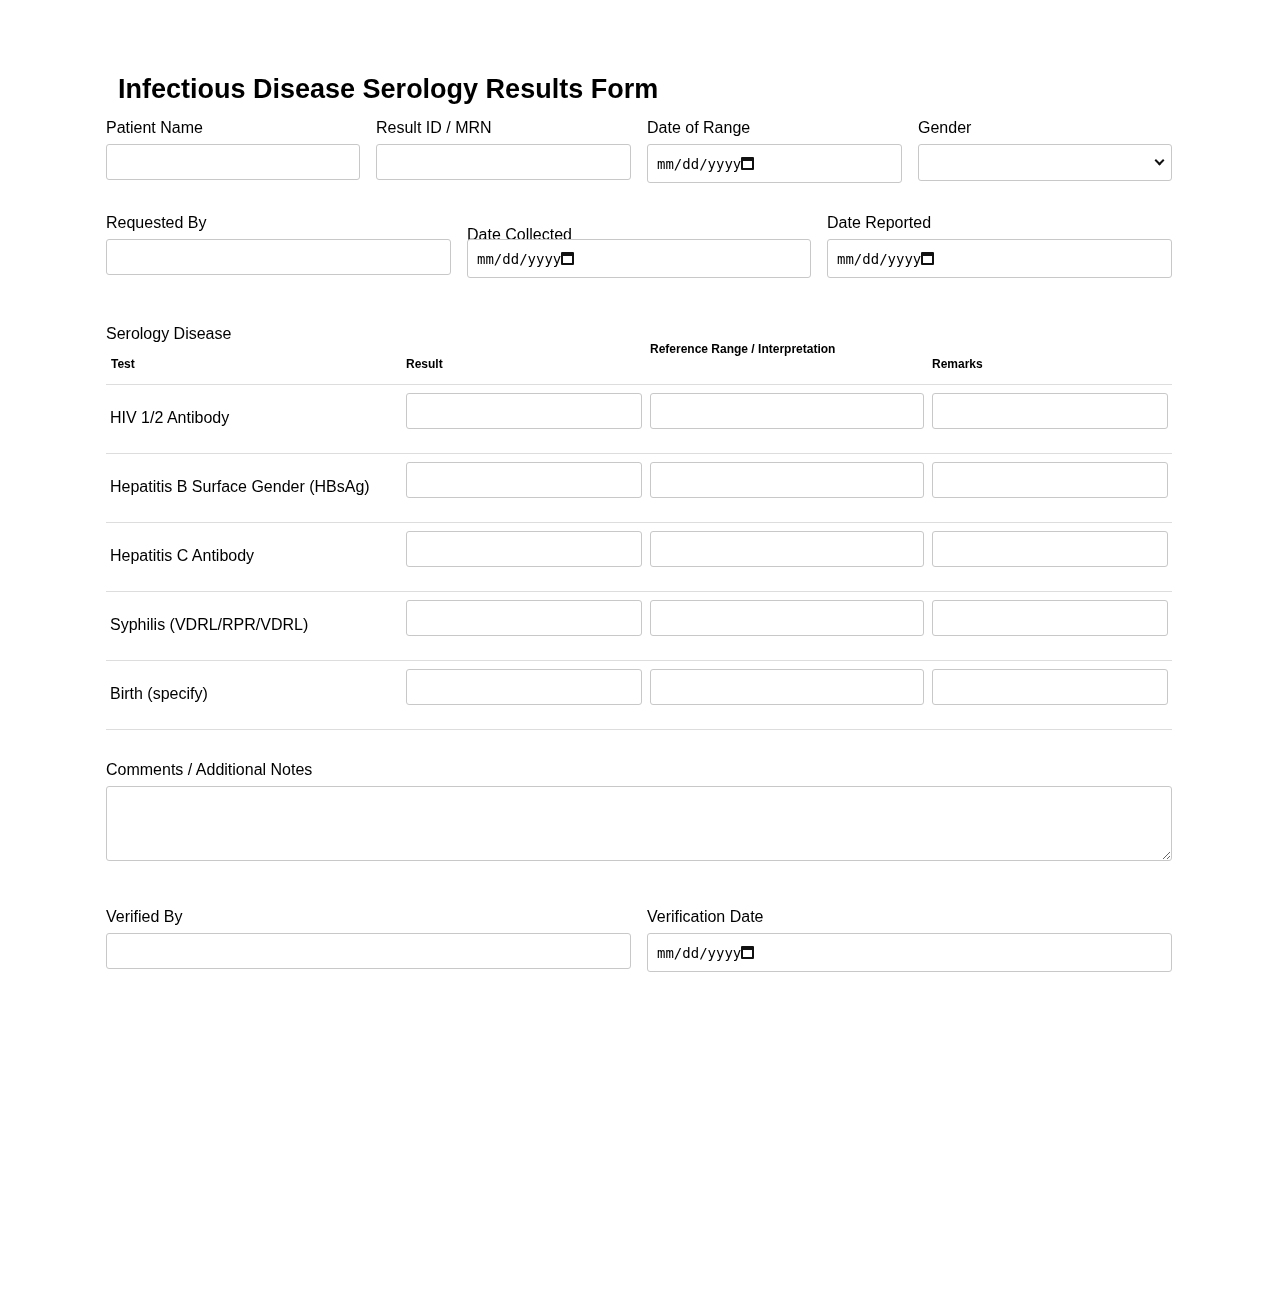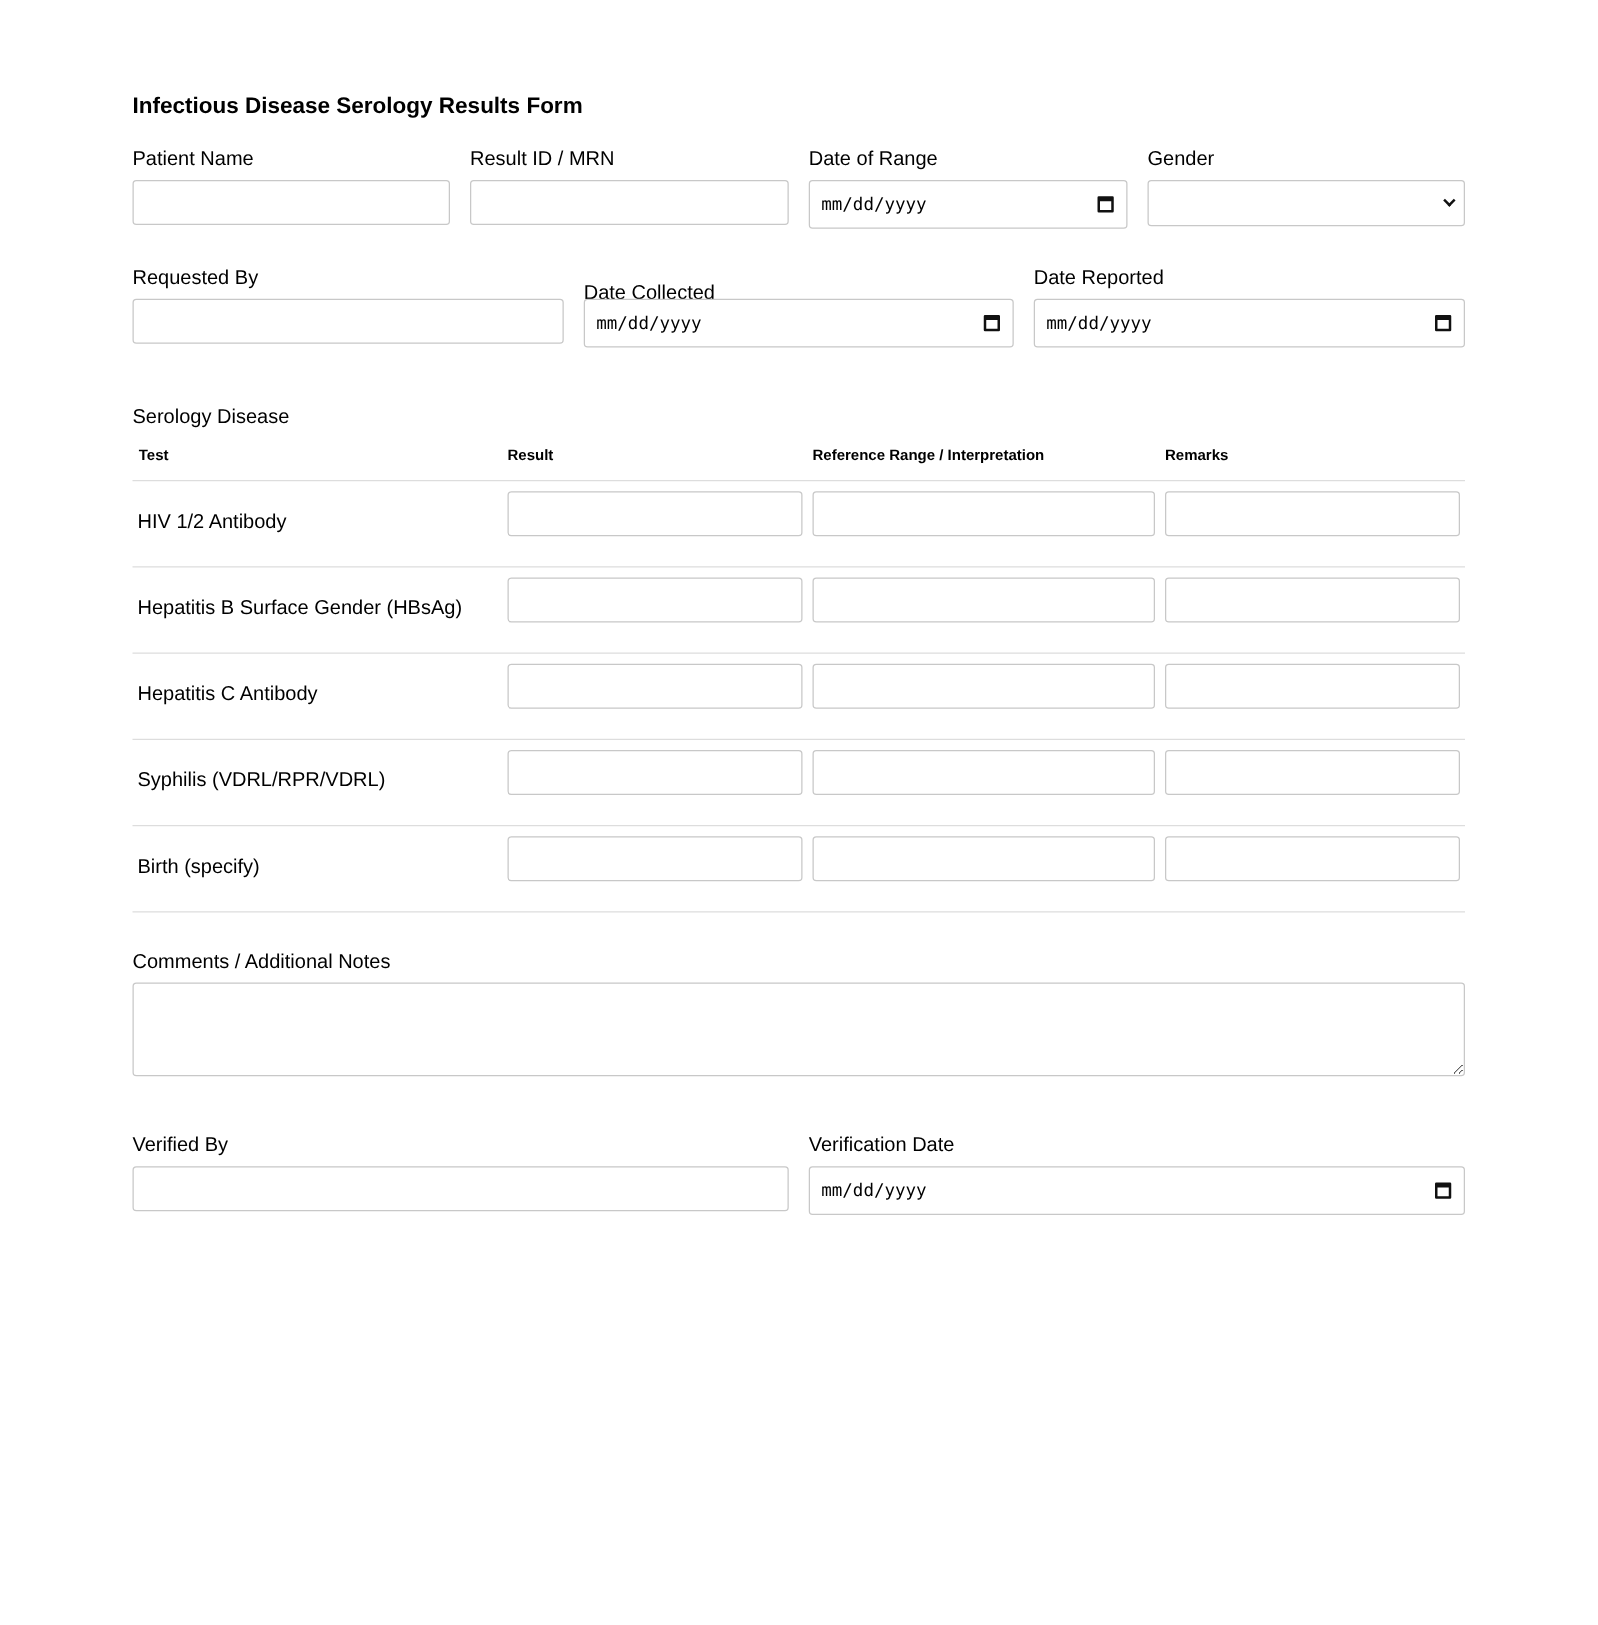--- a/index.html
+++ b/index.html
@@ -1,22 +1,22 @@
 <!DOCTYPE html>
 <html><head>
 <meta charset="utf-8">
 <style>
   * { box-sizing: border-box; }
   html, body { margin: 0; padding: 0; background: #ffffff; }
   body { width: 1278px; height: 1300px; font-family: "Liberation Sans", sans-serif; color: #000; position: relative; }
   .page { position: absolute; left: 106px; top: 0; width: 1066px; }
-  h1 { position: absolute; left: 0; top: 74px; margin: 0; font-size: 18px; font-weight: bold; white-space: nowrap; }
+  h1 { position: absolute; left: 12px; top: 74px; margin: 0; font-size: 27px; font-weight: bold; white-space: nowrap; }
   .lbl { position: absolute; font-size: 16px; white-space: nowrap; }
   .inp { position: absolute; border: 1px solid #c8c8c8; border-radius: 3px; background: #fff; height: 36px; }
-  .date { height: 39px; font-family: "DejaVu Sans Mono", monospace; font-size: 14px; padding-left: 9px; display: flex; align-items: center; justify-content: space-between; padding-right: 10px; }
+  .date { height: 39px; font-family: "DejaVu Sans Mono", monospace; font-size: 14px; padding-left: 9px; display: flex; align-items: center; justify-content: flex-start; padding-right: 10px; }
   .cal { width: 13px; height: 13px; border: 2px solid #111; border-top-width: 4px; border-radius: 1px; }
   .sel { height: 37px; display: flex; align-items: center; justify-content: flex-end; padding-right: 8px; }
   .chev { width: 7px; height: 7px; border-right: 2px solid #111; border-bottom: 2px solid #111; transform: rotate(45deg); margin-top: -4px; }
   .th { position: absolute; font-size: 12px; font-weight: bold; white-space: nowrap; }
   .hr { position: absolute; left: 0; width: 1066px; height: 1px; background: #dddddd; }
   .cell-text { position: absolute; left: 4px; font-size: 16px; white-space: nowrap; }
   textarea.ta { position: absolute; resize: vertical; border: 1px solid #c8c8c8; border-radius: 3px; background: #fff; }
 </style>
 </head>
 <body>
@@ -54,21 +54,21 @@
   <div class="lbl" style="left:721px;top:214px">Date Reported</div>
   <div class="inp date" style="left:721px;top:239px;width:345px">
     <span>mm/dd/yyyy</span>
     <span class="cal"></span>
   </div>
 
   <div class="lbl" style="left:0;top:325px">Serology Disease</div>
 
   <div class="th" style="left:5px;top:357px">Test</div>
   <div class="th" style="left:300px;top:357px">Result</div>
-  <div class="th" style="left:544px;top:357px">Reference Range / Interpretation</div>
+  <div class="th" style="left:544px;top:342px">Reference Range / Interpretation</div>
   <div class="th" style="left:826px;top:357px">Remarks</div>
   <div class="hr" style="top:384px"></div>
 
   <div>
     <div class="cell-text" style="top:409px">HIV 1/2 Antibody</div>
     <div class="inp" style="left:300px;top:393px;width:236px"></div>
     <div class="inp" style="left:544px;top:393px;width:274px"></div>
     <div class="inp" style="left:826px;top:393px;width:236px"></div>
     <div class="hr" style="top:453px"></div>
   </div>

